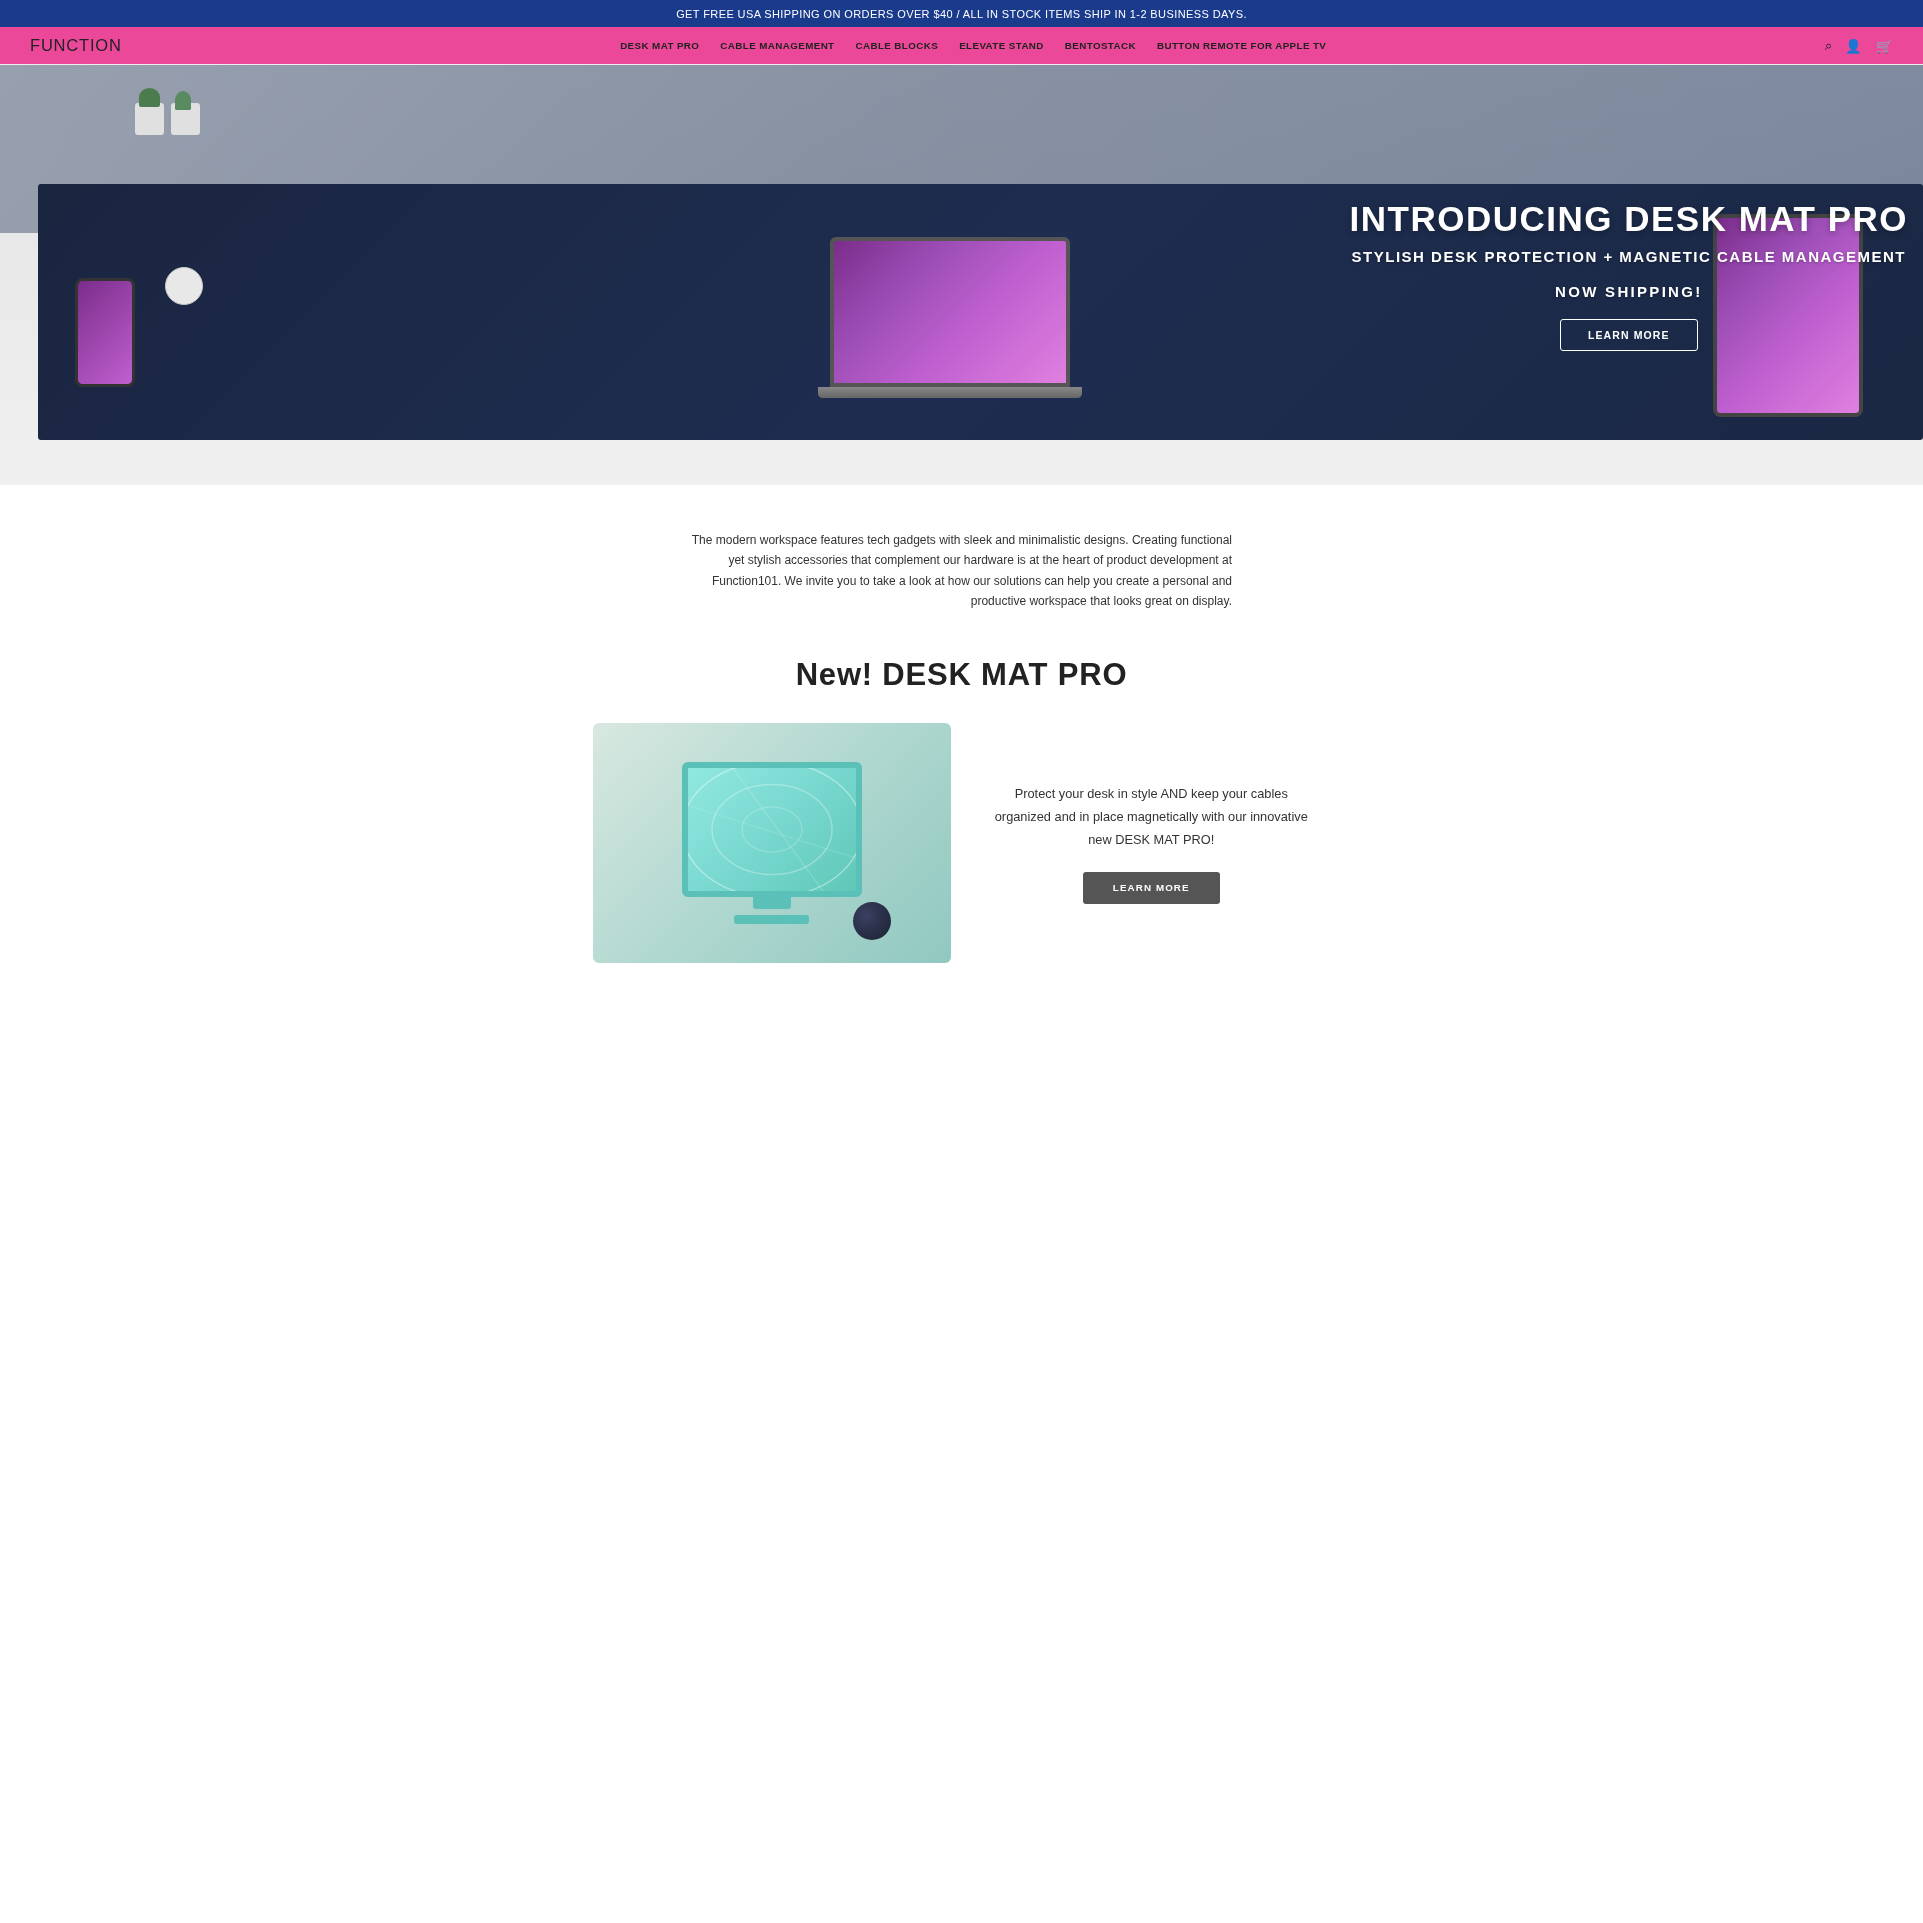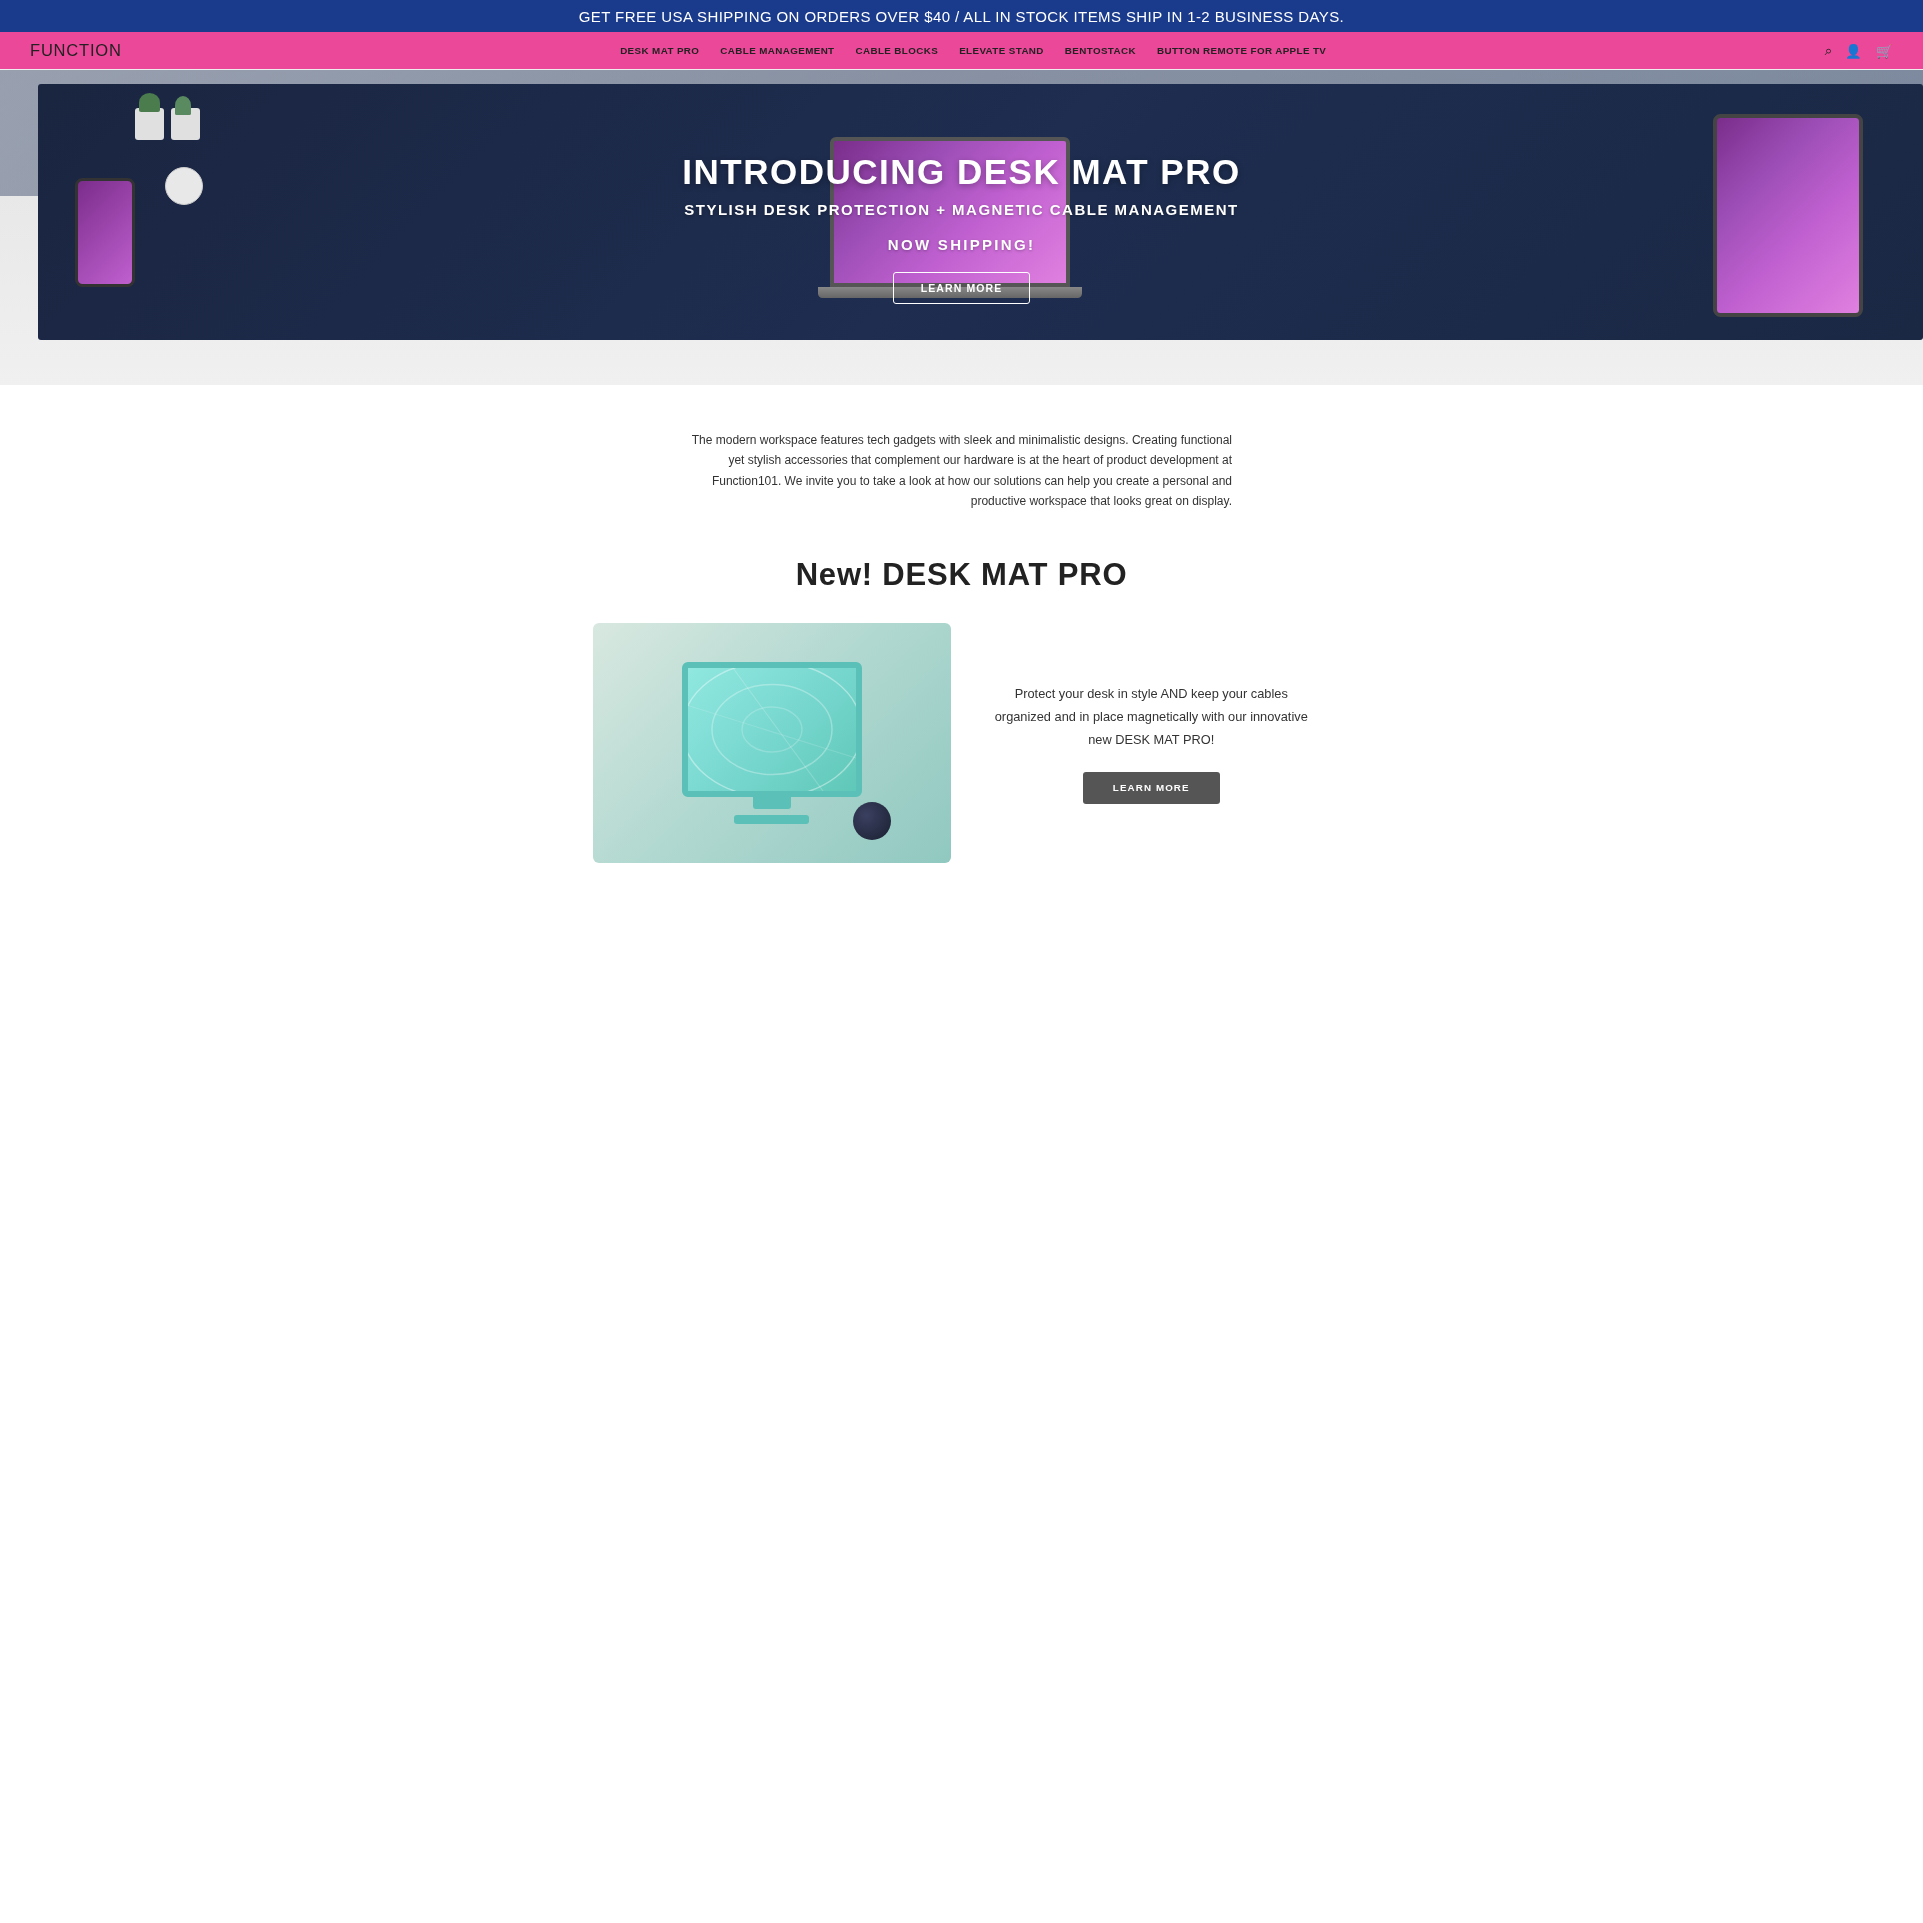--- a/index.html
+++ b/index.html
@@ -4,21 +4,21 @@
   <style>
     * { margin: 0; padding: 0; box-sizing: border-box; }
     body { font-family: Arial, Helvetica, sans-serif; color: #222; background: #fff; }
 
     
     .announcement-bar {
       background: #1a3a8c;
       color: #fff;
       text-align: center;
       padding: 7.5px 15px;
-      font-size: 15px;
+      font-size: 11px;
       letter-spacing: 0.4px;
     }
 
     
     header {
       display: flex;
       align-items: center;
       justify-content: space-between;
       padding: 9px 30px;
       border-bottom: 0.8px solid #eee;
@@ -57,26 +57,26 @@
     .header-icon {
       cursor: pointer;
       font-size: 13.5px;
       color: #222;
     }
 
     
     .hero {
       position: relative;
       width: 100%;
-      height: 315px;
+      height: 420px;
       overflow: hidden;
       background: linear-gradient(135deg, #c8cdd6 0%, #a0aab8 40%, #8090a8 100%);
       display: flex;
       align-items: center;
-      justify-content: center;
+      justify-content: flex-end;
     }
     .hero-bg {
       position: absolute;
       inset: 0;
       background:
         linear-gradient(
           to bottom,
           rgba(120,130,150,0.6) 0%,
           rgba(90,100,120,0.4) 100%
         );

